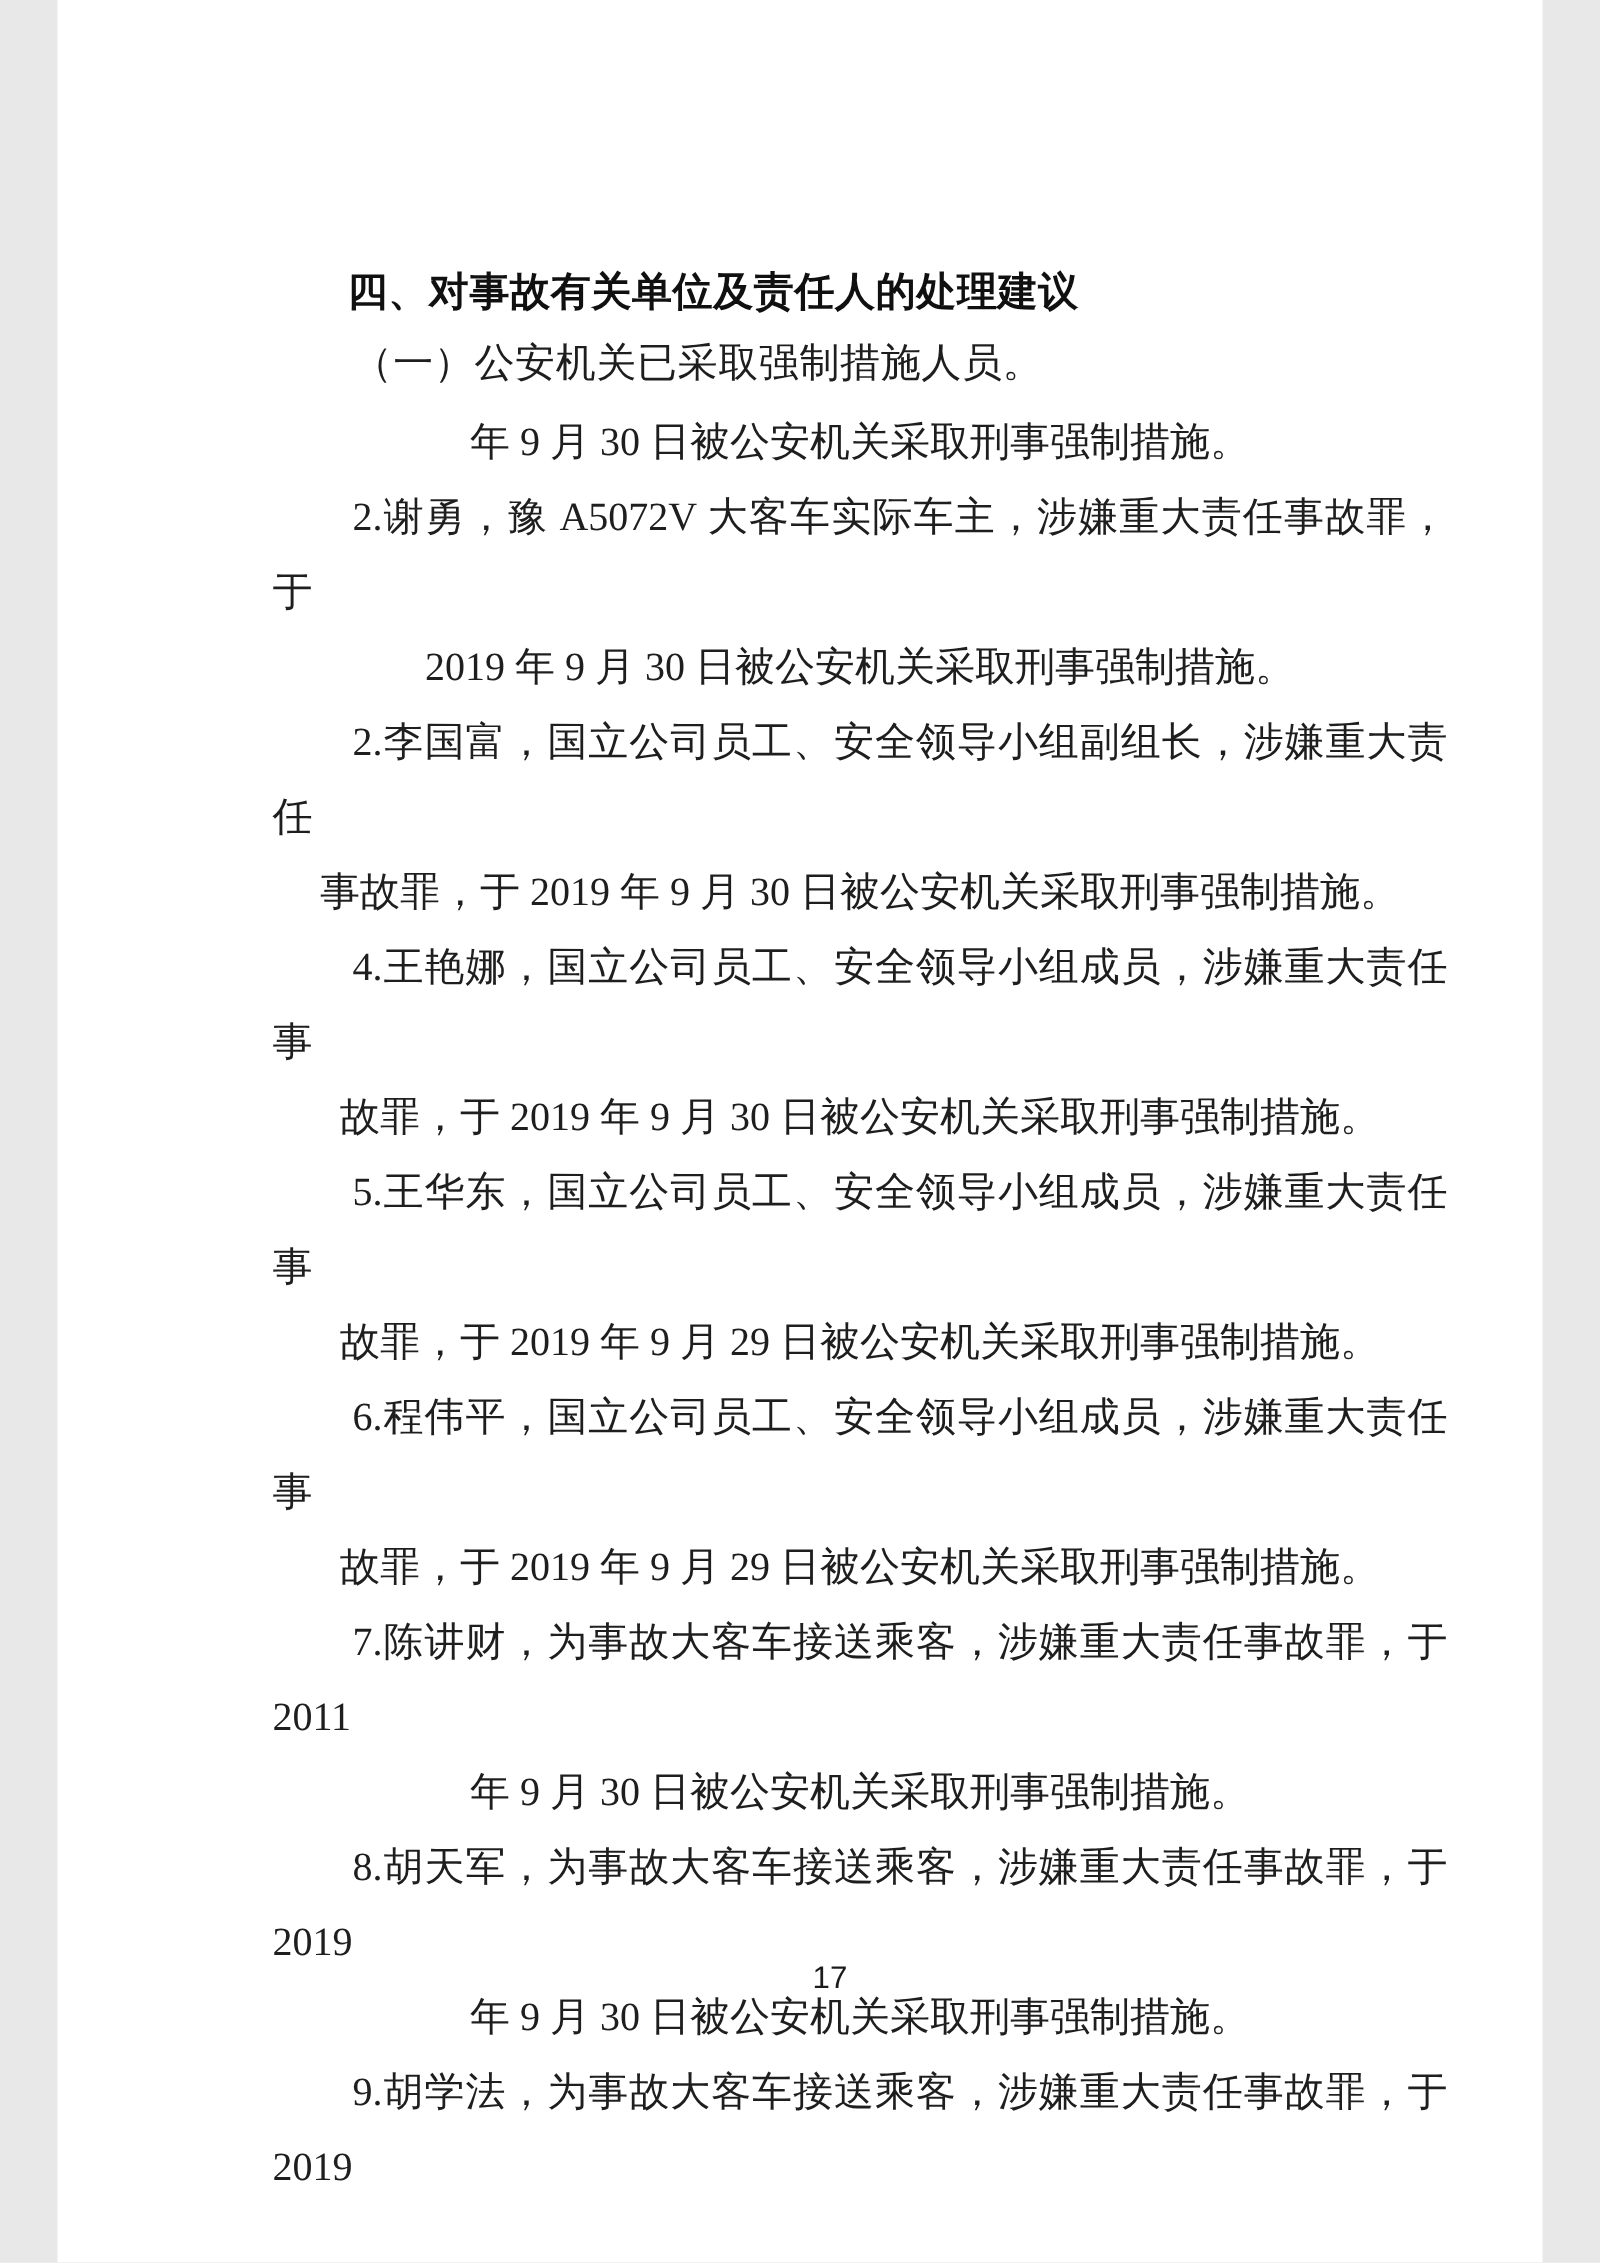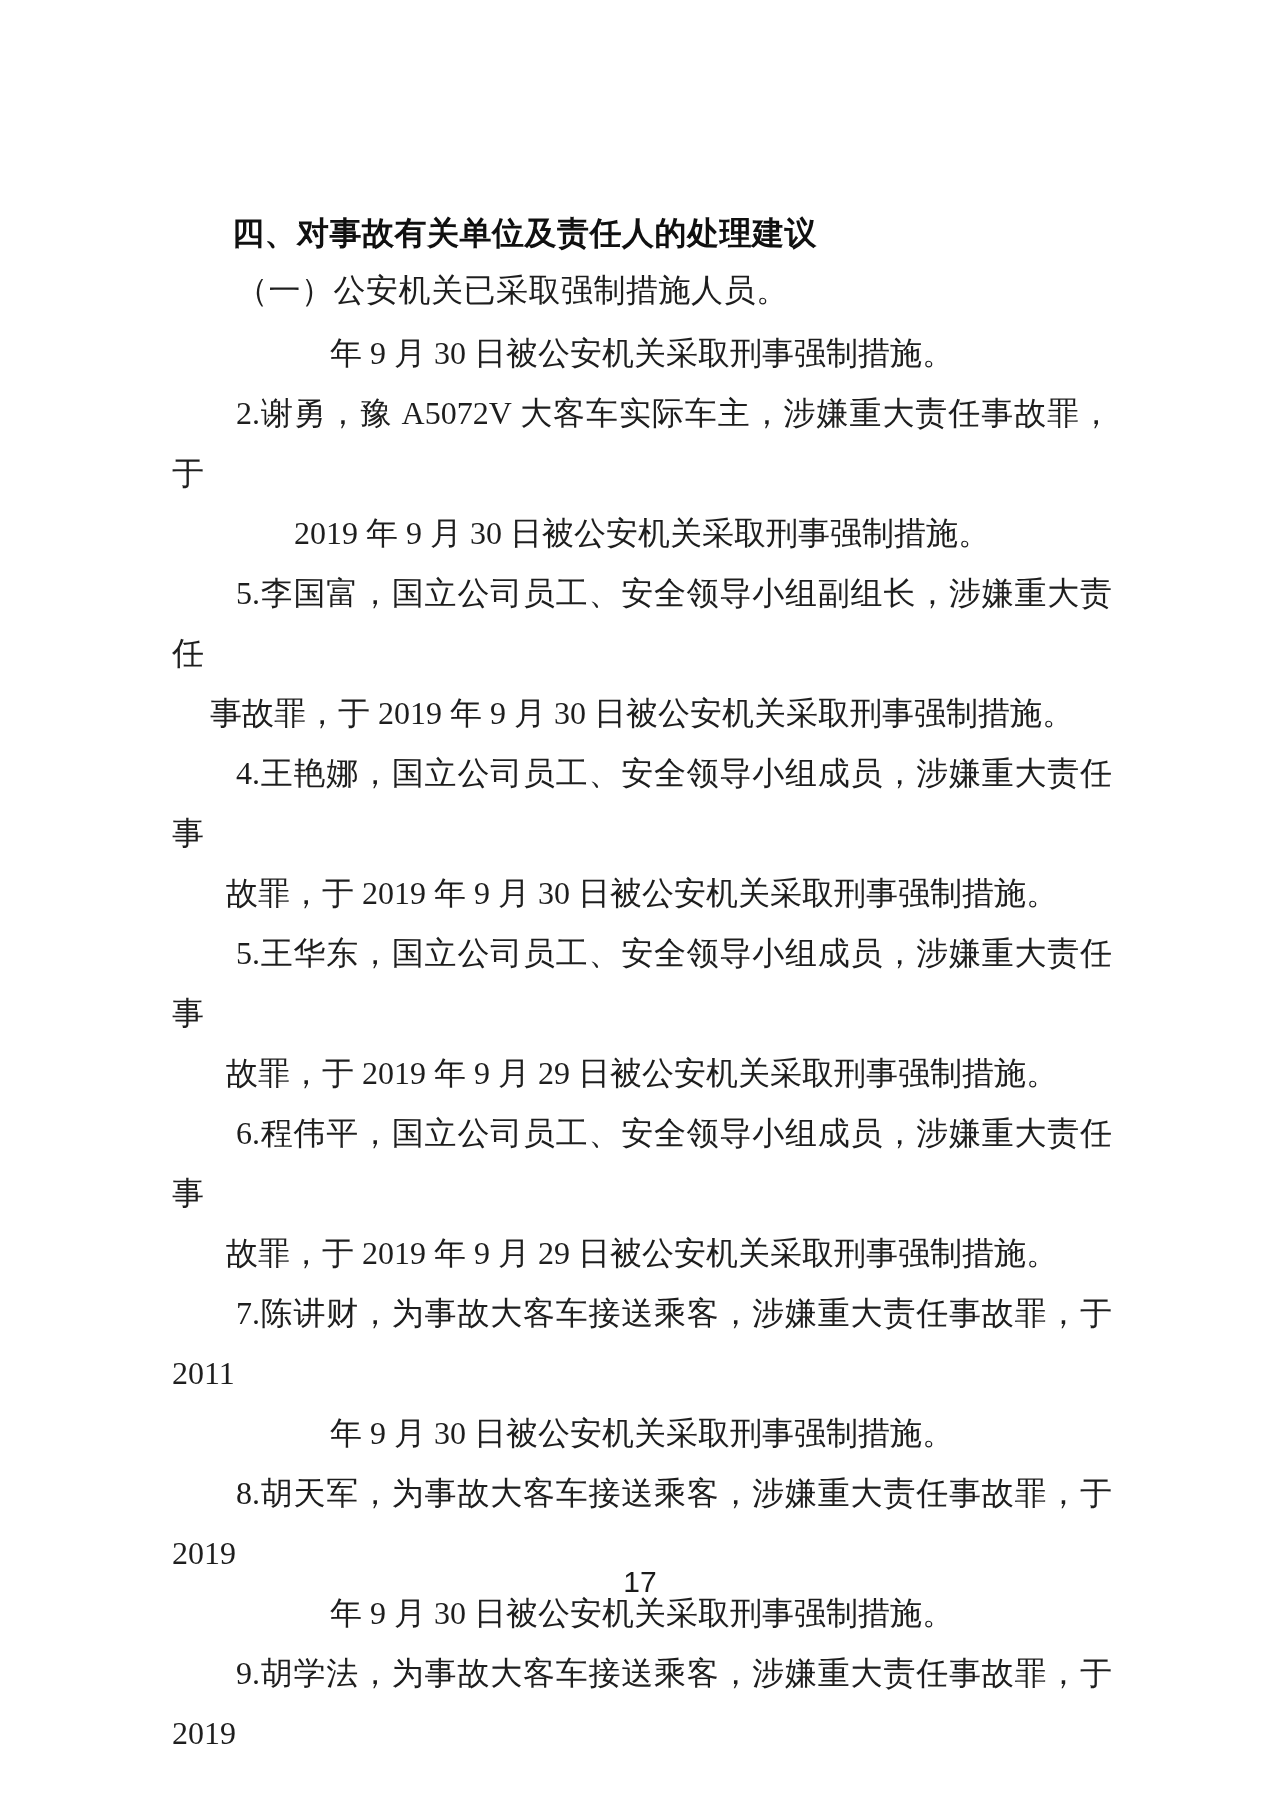--- a/index.html
+++ b/index.html
@@ -2,21 +2,21 @@
 <html><head>
 <meta charset="utf-8">
 <style>
   html, body {
     margin: 0;
     padding: 0;
     background: #e8e8e8;
   }
   .page {
     position: relative;
-    width: 1280px;
+    width: 1188px;
     height: 1810px;
     margin: 0 auto;
     background: #ffffff;
     overflow: hidden;
     font-family: "Liberation Serif", "DejaVu Serif", serif;
     color: #1e1e1e;
   }
   .content {
     position: absolute;
     left: 172px;
@@ -54,23 +54,24 @@
     display: block;
     text-align: center;
   }
   .pagenum {
     position: absolute;
     top: 1569px;
     left: 0;
     width: 100%;
     text-align: center;
     font-family: "Liberation Sans", "DejaVu Sans", sans-serif;
-    font-size: 30px;
+    font-size: 25px;
     line-height: 26px;
     color: #1b1b1b;
+    padding-left: 24px;
   }
 </style>
 </head>
 <body>
 
 <div class="page">
   <div class="content">
 
     <h1 class="heading">四、对事故有关单位及责任人的处理建议</h1>
     <p class="subheading">（一）公安机关已采取强制措施人员。</p>
@@ -78,21 +79,21 @@
     <p class="para">
       <span class="l2">年 9 月 30 日被公安机关采取刑事强制措施。</span>
     </p>
 
     <p class="para">
       <span class="l1">2.谢勇，豫 A5072V 大客车实际车主，涉嫌重大责任事故罪，于</span>
       <span class="l2">2019 年 9 月 30 日被公安机关采取刑事强制措施。</span>
     </p>
 
     <p class="para">
-      <span class="l1">5.李国富，国立公司员工、安全领导小组副组长，涉嫌重大责任</span>
+      <span class="l1">2.李国富，国立公司员工、安全领导小组副组长，涉嫌重大责任</span>
       <span class="l2">事故罪，于 2019 年 9 月 30 日被公安机关采取刑事强制措施。</span>
     </p>
 
     <p class="para">
       <span class="l1">4.王艳娜，国立公司员工、安全领导小组成员，涉嫌重大责任事</span>
       <span class="l2">故罪，于 2019 年 9 月 30 日被公安机关采取刑事强制措施。</span>
     </p>
 
     <p class="para">
       <span class="l1">5.王华东，国立公司员工、安全领导小组成员，涉嫌重大责任事</span>

